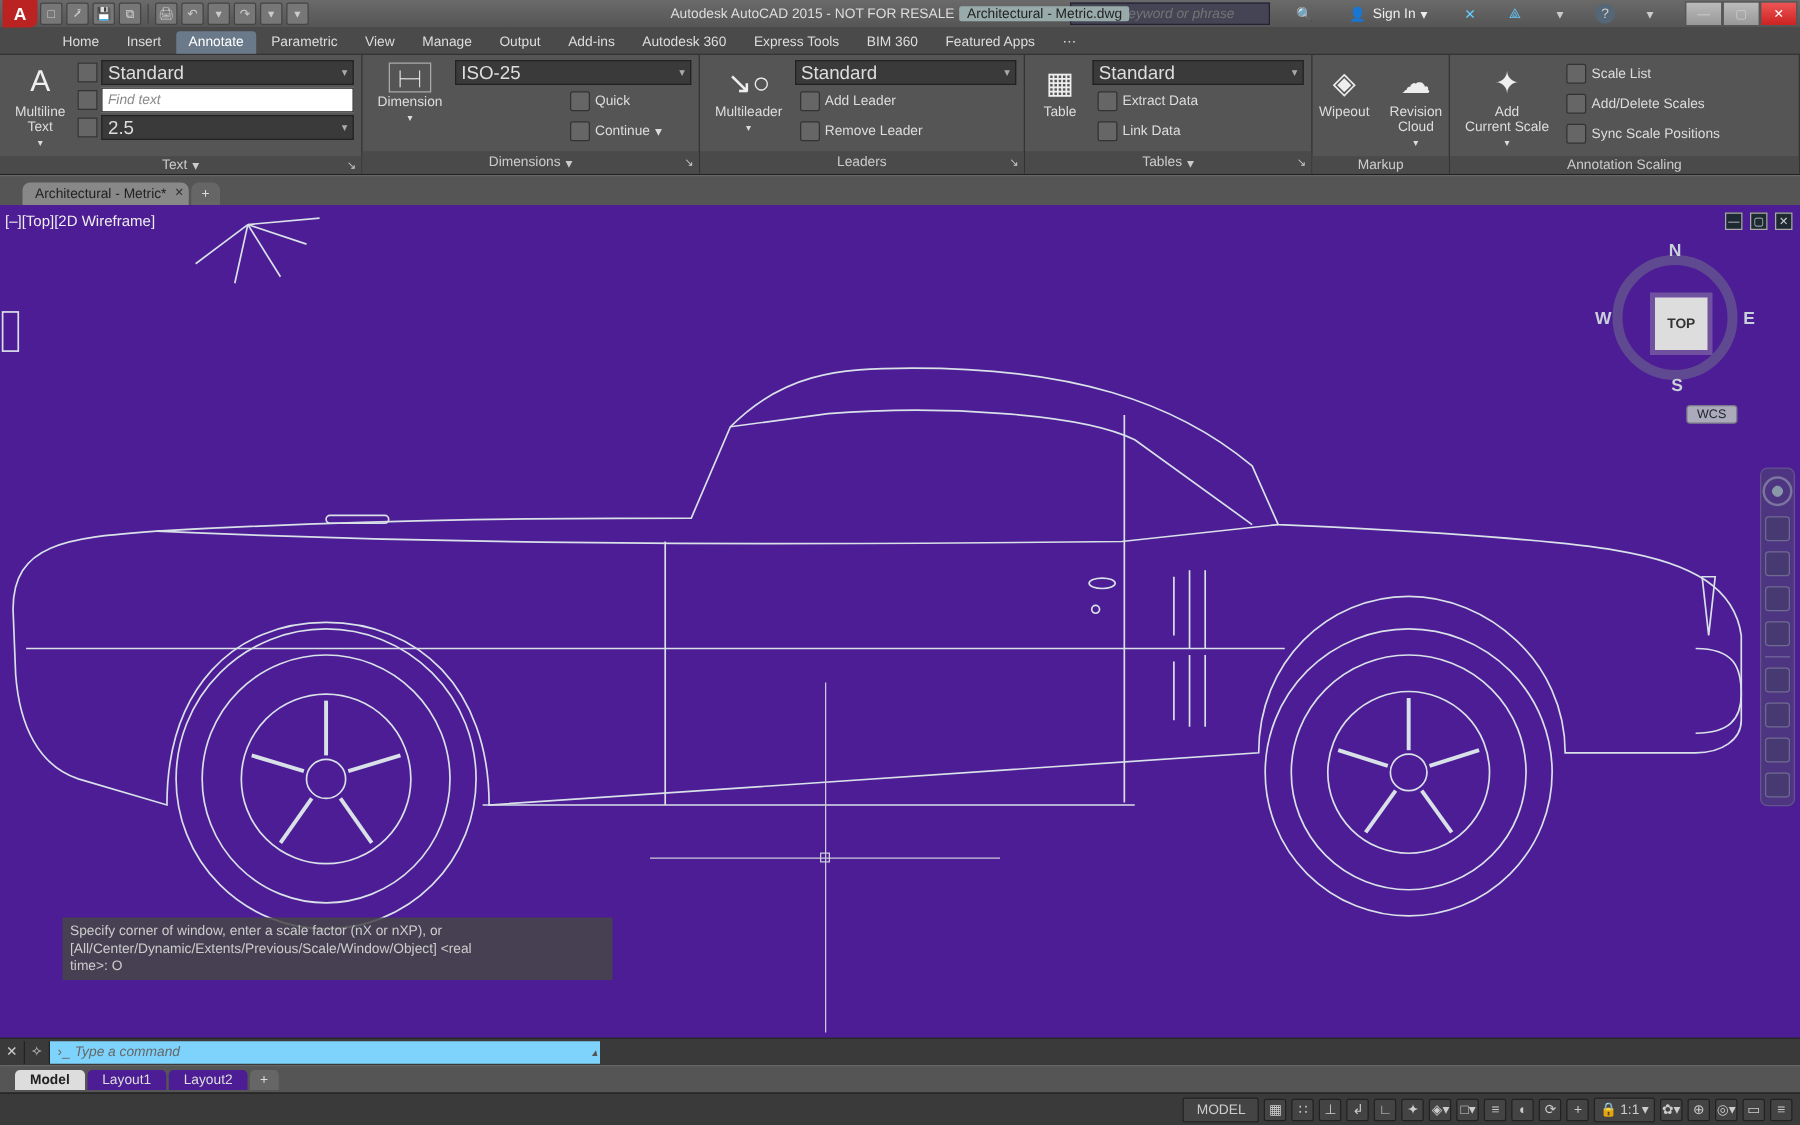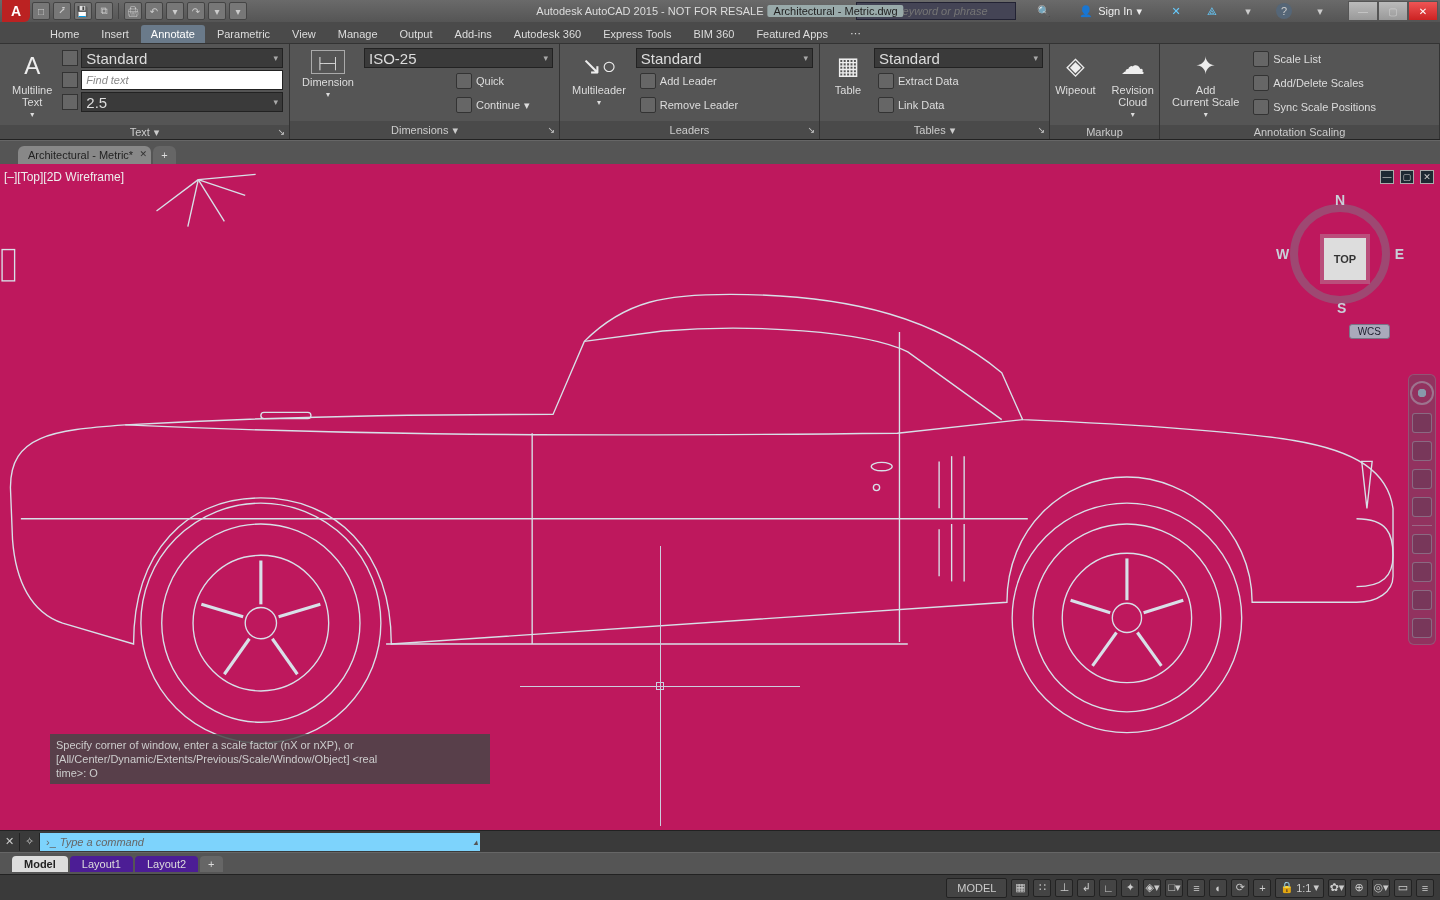--- a/index.html
+++ b/index.html
@@ -46,21 +46,21 @@
 .icon-grid .ic { width: 20px; height: 20px; }
 .small-ic { width: 16px; height: 16px; background: #666; border: 1px solid #333; display: inline-block; }
 
 
 .doctabs { height: 24px; background: #555; display: flex; align-items: flex-end; padding-left: 18px; gap: 2px; font-size: 11px; border-top: 1px solid #666; }
 .doctab { background: #888; color: #222; padding: 3px 18px 3px 10px; border-top-left-radius: 6px; border-top-right-radius: 6px; position: relative; cursor: pointer; }
 .doctab .x { position: absolute; right: 4px; top: 3px; font-size: 9px; color: #333; }
 .doctab.add { background: #666; color: #ddd; padding: 3px 8px; }
 
 
-.canvas-wrap { flex: 1; position: relative; background: #be185d; overflow: hidden; }
+.canvas-wrap { flex: 1; position: relative; background: #4c1d95; overflow: hidden; }
 .vp-label { position: absolute; top: 6px; left: 4px; font-size: 12px; color: #eee; font-family: Arial; }
 .vc-top { position: absolute; top: 6px; right: 6px; display: flex; gap: 6px; }
 .vc-btn { width: 14px; height: 14px; border: 1px solid #aaa; background: #1d2933; font-size: 9px; display: flex; align-items: center; justify-content: center; cursor: pointer; color:#ccc;}
 
 .viewcube { position: absolute; top: 30px; right: 40px; width: 120px; height: 120px; }
 .viewcube .ring { position: absolute; inset: 10px; border: 8px solid rgba(120,130,140,0.45); border-radius: 50%; }
 .viewcube .face { position: absolute; top: 44px; left: 44px; width: 42px; height: 42px; background: #ddd; color: #333; display: flex; align-items: center; justify-content: center; font-size: 11px; font-weight: bold; box-shadow: 0 0 0 4px rgba(180,180,180,0.35); }
 .viewcube .lbl { position: absolute; font-size: 14px; font-weight: bold; color: #c8d0d8; }
 .viewcube .n { top: -2px; left: 55px; }
 .viewcube .s { bottom: -2px; left: 57px; }

